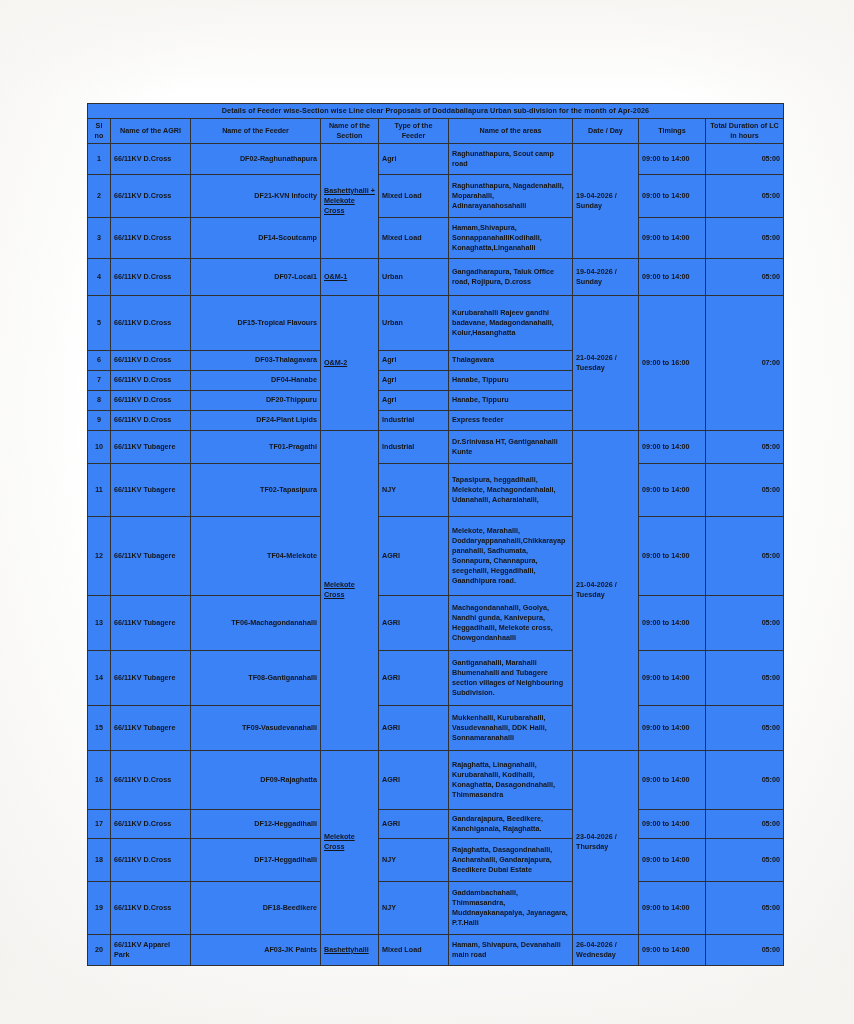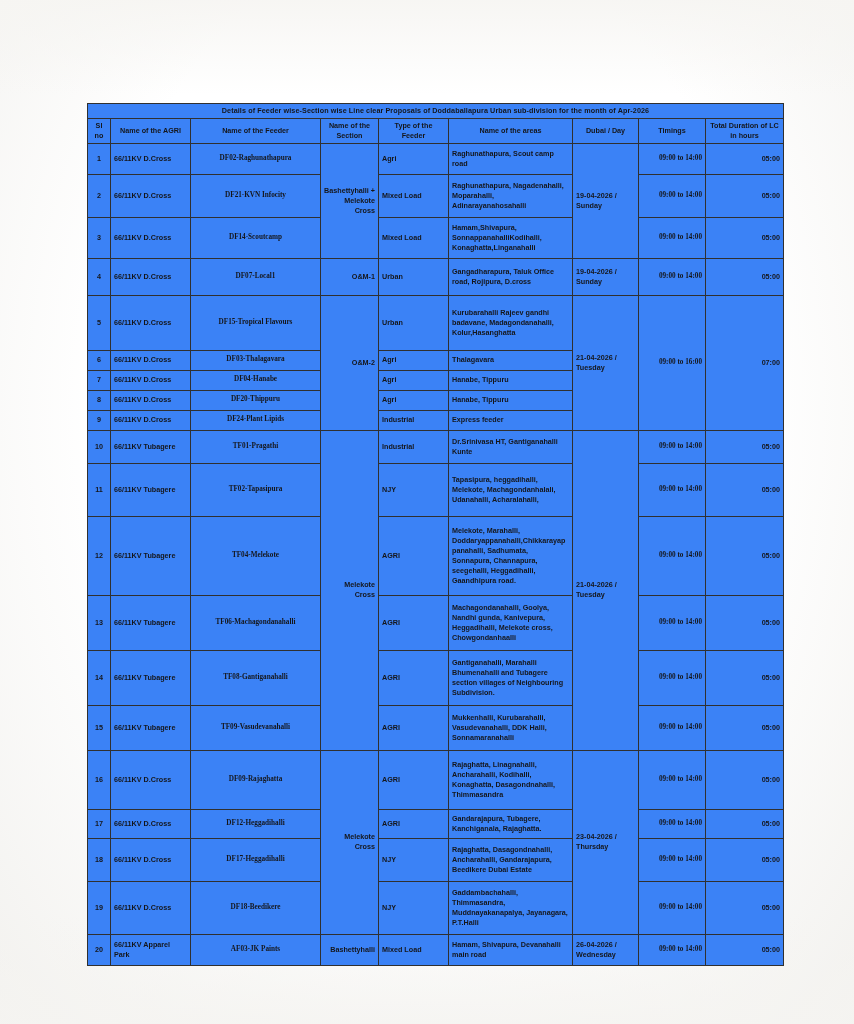--- a/index.html
+++ b/index.html
@@ -73,26 +73,26 @@
     text-align: center;
     font-size: 7.3px;
     font-weight: bold;
     padding: 4px 2px;
     line-height: 1.3;
     color: #101114;
   }
 
   td.c-sl      { text-align: center; }
   td.c-muss    { text-align: left;  padding-left: 4px; margin-left: 10px; }
-  td.c-feeder  { text-align: center;  padding-left: 5px; font-family: Liberation Serif, serif; }
-  td.c-section { text-align: right;  padding-left: 5px; }
+  td.c-feeder  { text-align: right;  padding-left: 5px; }
+  td.c-section { text-align: left;  padding-left: 5px; text-decoration: underline; }
   td.c-type    { text-align: left;  padding-left: 4px; }
   td.c-areas   { text-align: left;  padding-left: 4px; margin-left: 44px; }
   td.c-date    { }
-  td.c-time    { text-align: right; font-family: Liberation Serif, serif; }
+  td.c-time    { text-align: left; }
   td.c-dur     { text-align: right; }
 
   td.c-areas { vertical-align: middle; }
 
   
   table.sheet td, table.sheet th { border-color: #303030; }
 </style>
 </head>
 <body>
 
@@ -119,21 +119,21 @@
         <td class="title-cell" colspan="9">Details of Feeder wise-Section wise Line clear Proposals of Doddaballapura Urban sub-division for the month of Apr-2026</td>
       </tr>
 
       <tr>
         <th class="hdr">Sl no</th>
         <th class="hdr">Name of the AGRI</th>
         <th class="hdr">Name of the Feeder</th>
         <th class="hdr">Name of the Section</th>
         <th class="hdr">Type of the Feeder</th>
         <th class="hdr">Name of the areas</th>
-        <th class="hdr">Dubai / Day</th>
+        <th class="hdr">Date / Day</th>
         <th class="hdr">Timings</th>
         <th class="hdr">Total Duration of LC in hours</th>
       </tr>
 
       <tr>
         <td class="c-sl" style="height:26px">1</td>
         <td class="c-muss">66/11KV D.Cross</td>
         <td class="c-feeder">DF02-Raghunathapura</td>
         <td class="c-section" rowspan="3">Bashettyhalli + Melekote Cross</td>
         <td class="c-type">Agri</td>
@@ -280,32 +280,32 @@
         <td class="c-time">09:00 to 14:00</td>
         <td class="c-dur">05:00</td>
       </tr>
 
       <tr>
         <td class="c-sl" style="height:54px">16</td>
         <td class="c-muss">66/11KV D.Cross</td>
         <td class="c-feeder">DF09-Rajaghatta</td>
         <td class="c-section" rowspan="4">Melekote Cross</td>
         <td class="c-type">AGRI</td>
-        <td class="c-areas">Rajaghatta, Linagnahalli, Ancharahalli, Kodihalli, Konaghatta, Dasagondnahalli, Thimmasandra</td>
+        <td class="c-areas">Rajaghatta, Linagnahalli, Kurubarahalli, Kodihalli, Konaghatta, Dasagondnahalli, Thimmasandra</td>
         <td class="c-date" rowspan="4">23-04-2026 / Thursday</td>
         <td class="c-time">09:00 to 14:00</td>
         <td class="c-dur">05:00</td>
       </tr>
 
       <tr>
         <td class="c-sl" style="height:24px">17</td>
         <td class="c-muss">66/11KV D.Cross</td>
         <td class="c-feeder">DF12-Heggadihalli</td>
         <td class="c-type">AGRI</td>
-        <td class="c-areas">Gandarajapura, Tubagere, Kanchiganala, Rajaghatta.</td>
+        <td class="c-areas">Gandarajapura, Beedikere, Kanchiganala, Rajaghatta.</td>
         <td class="c-time">09:00 to 14:00</td>
         <td class="c-dur">05:00</td>
       </tr>
 
       <tr>
         <td class="c-sl" style="height:38px">18</td>
         <td class="c-muss">66/11KV D.Cross</td>
         <td class="c-feeder">DF17-Heggadihalli</td>
         <td class="c-type">NJY</td>
         <td class="c-areas">Rajaghatta, Dasagondnahalli, Ancharahalli, Gandarajapura, Beedikere Dubai Estate</td>

